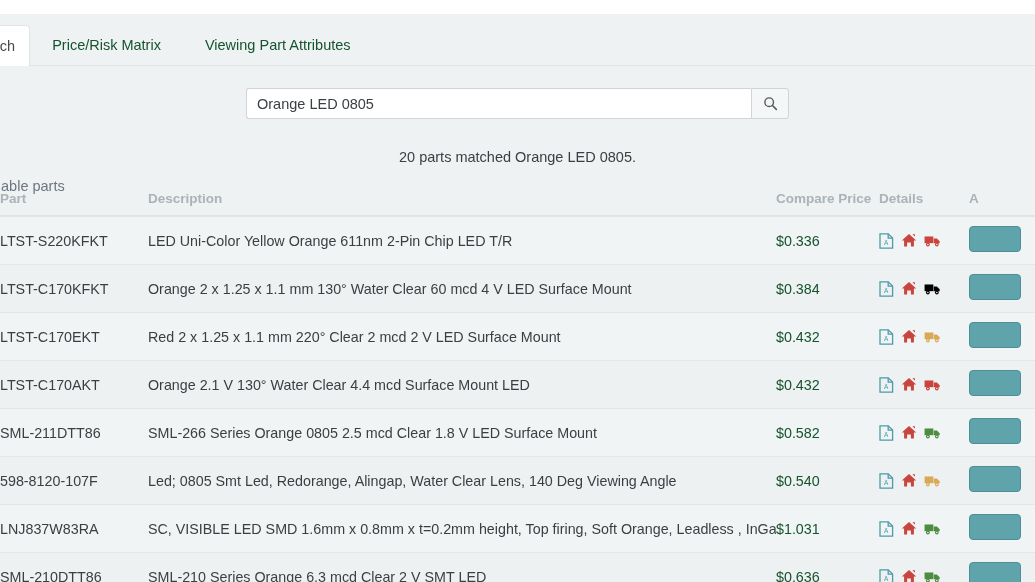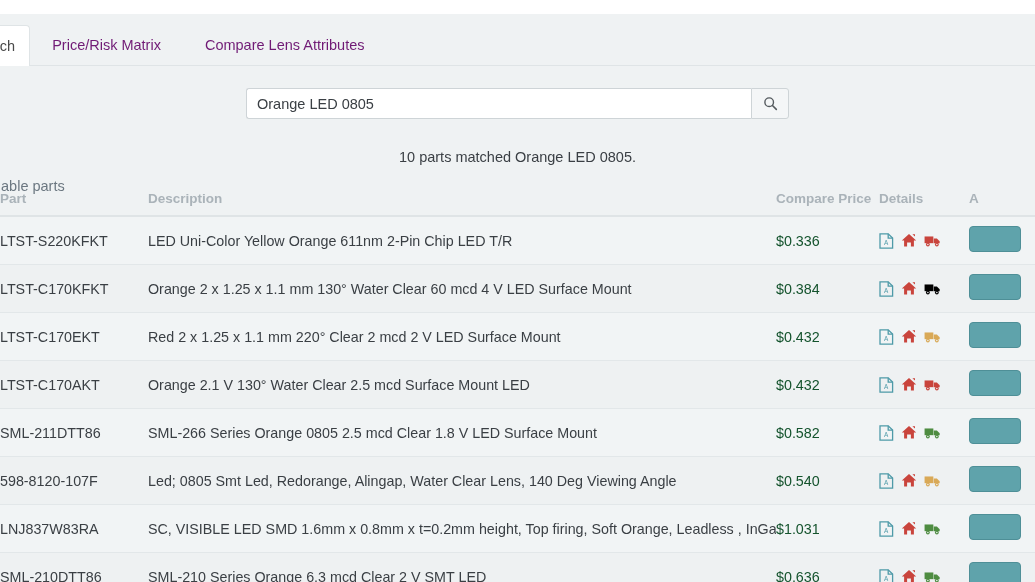--- a/index.html
+++ b/index.html
@@ -25,21 +25,21 @@
     align-items: flex-end;
     padding-left: 0;
   }
   .tab {
     position: relative;
     height: 41px;
     display: flex;
     align-items: center;
     padding: 0 21px;
     font-size: 14.5px;
-    color: #701a75;
+    color: #14532d;
     white-space: nowrap;
     background: transparent;
     border: 1px solid transparent;
     border-bottom: none;
   }
   .tab.active {
     color: #4a4a4a;
     background: #ffffff;
     border-color: #dfe4e6;
     border-top-left-radius: 4px;
@@ -158,41 +158,41 @@
   <div class="top-strip"></div>
 
   <div class="tabbar">
     <div class="tab active">
       <span>rch</span>
     </div>
     <div class="tab">
       <span>Price/Risk Matrix</span>
     </div>
     <div class="tab">
-      <span>Compare Lens Attributes</span>
+      <span>Viewing Part Attributes</span>
     </div>
   </div>
 
   <div class="content">
 
     <div class="searchrow">
       <div class="searchgroup">
         <input class="search-input" type="text" value="Orange LED 0805" placeholder="Search for parts" style="">
         <div class="search-btn">
           <svg width="15" height="15" viewBox="0 0 16 16">
             <circle cx="6.6" cy="6.6" r="4.6" fill="none" stroke="#555b5f" stroke-width="1.5"></circle>
             <line x1="10.1" y1="10.1" x2="14.2" y2="14.2" stroke="#555b5f" stroke-width="1.7" stroke-linecap="round"></line>
           </svg>
         </div>
       </div>
     </div>
 
     <div class="hide-unavailable">e unavailable parts</div>
 
-    <div class="match-line">10 parts matched Orange LED 0805.</div>
+    <div class="match-line">20 parts matched Orange LED 0805.</div>
 
     <div class="table-wrap">
       <table>
         <thead>
           <tr>
             <th class="c-part">Part</th>
             <th class="c-desc">Description</th>
             <th class="c-price">Compare Price</th>
             <th class="c-details">Details</th>
             <th class="c-avail">A</th>
@@ -275,21 +275,21 @@
                     <circle cx="13.6" cy="10.7" r="2.0" fill="#d9a957"></circle>
                     <circle cx="4.1" cy="10.7" r="0.8" fill="#eef1f2"></circle>
                     <circle cx="13.6" cy="10.7" r="0.8" fill="#eef1f2"></circle>
                   </svg>
                 </div>
               </td>
               <td class="c-avail"><span class="avail-btn"></span></td>
             </tr>
             <tr>
               <td class="c-part">LTST-C170AKT</td>
-              <td class="c-desc">Orange 2.1 V 130° Water Clear 2.5 mcd Surface Mount LED</td>
+              <td class="c-desc">Orange 2.1 V 130° Water Clear 4.4 mcd Surface Mount LED</td>
               <td class="c-price">$0.432</td>
               <td class="c-details">
                 <div class="icons">
                   <svg width="15" height="16" viewBox="0 0 15 16">
                     <path d="M1 0.8 h8.2 L13.6 5.1 V15.2 H1 Z" fill="none" stroke="#4e9aa8" stroke-width="1.3"></path>
                     <path d="M9.2 0.8 V5.1 H13.6" fill="none" stroke="#4e9aa8" stroke-width="1.3"></path>
                     <text x="7.1" y="12.4" font-size="6.4" font-family="Liberation Sans, sans-serif" fill="#4e9aa8" text-anchor="middle">A</text>
                   </svg>
                   <svg width="16" height="15" viewBox="0 0 16 15">
                     <path d="M8 1 L15.2 7.4 H12.9 V13.6 H9.9 V9.6 H6.1 V13.6 H3.1 V7.4 H0.8 Z" fill="#c9443c"></path>

